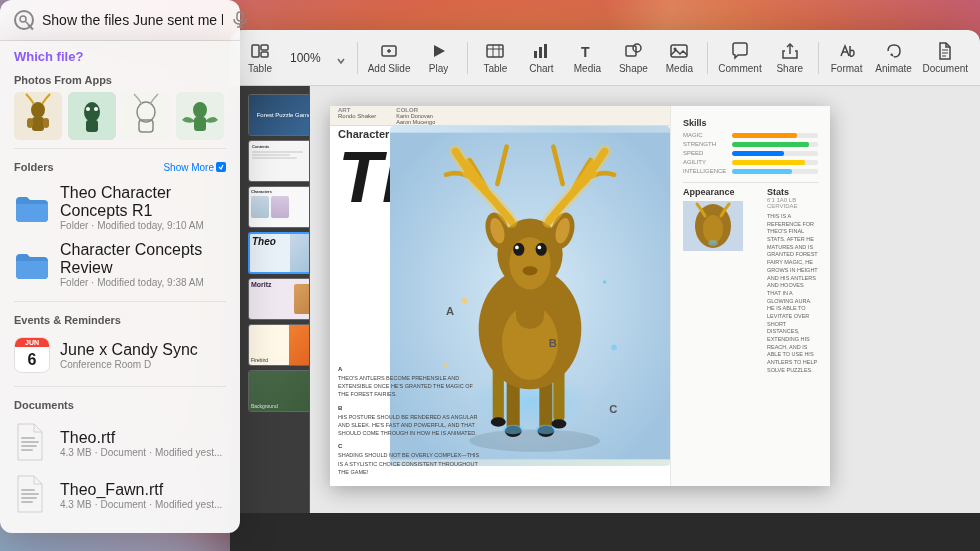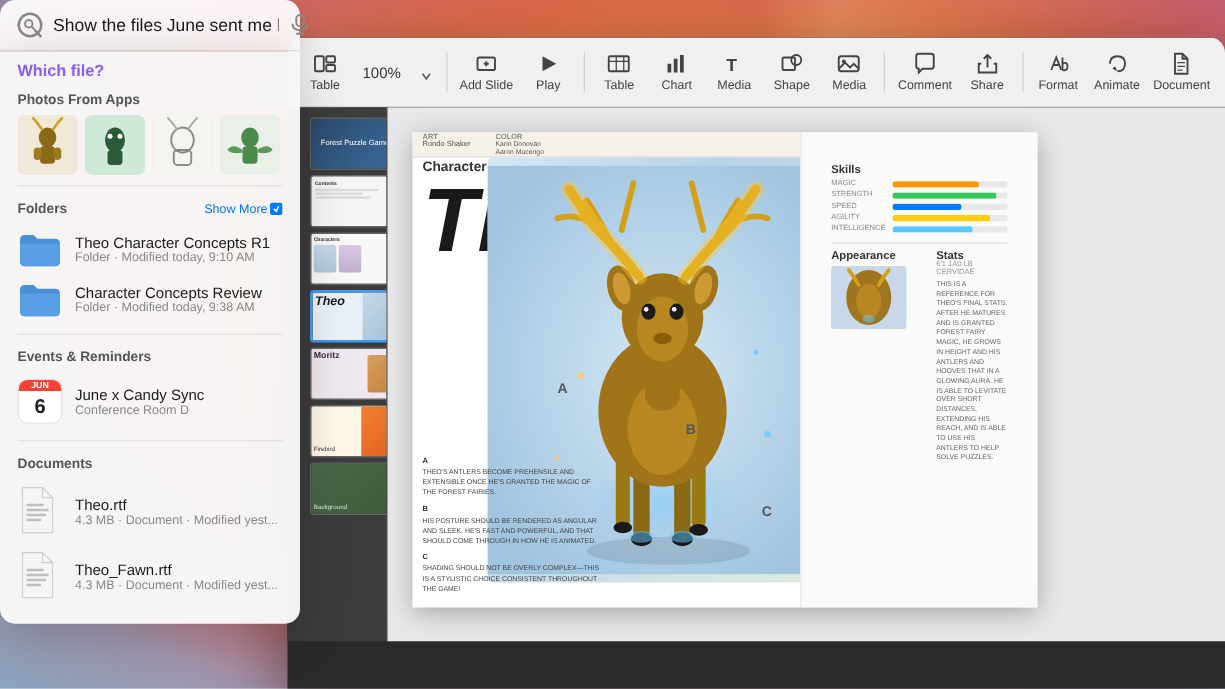--- a/index.html
+++ b/index.html
@@ -249,25 +249,25 @@
       display: flex;
       align-items: center;
       justify-content: center;
     }
 
     
     .right-panel {
       position: absolute;
       top: 0;
       right: 0;
-      width: 190px;
+      width: 160px;
       height: 100%;
       background: #fafaf8;
       border-left: 1px solid #e8e8e8;
-      padding: 24px;
+      padding: 12px;
     }
 
     .skills-section {
       margin-bottom: 8px;
     }
 
     .skills-title {
       font-size: 9px;
       font-weight: 700;
       color: #333;
@@ -493,21 +493,21 @@
       display: flex;
       align-items: center;
       justify-content: center;
     }
 
     .item-info {
       flex: 1;
     }
 
     .item-name {
-      font-size: 12px;
+      font-size: 16px;
       font-weight: 500;
       color: #1a1a1a;
     }
 
     .item-meta {
       font-size: 10px;
       color: #888;
     }
 
     

